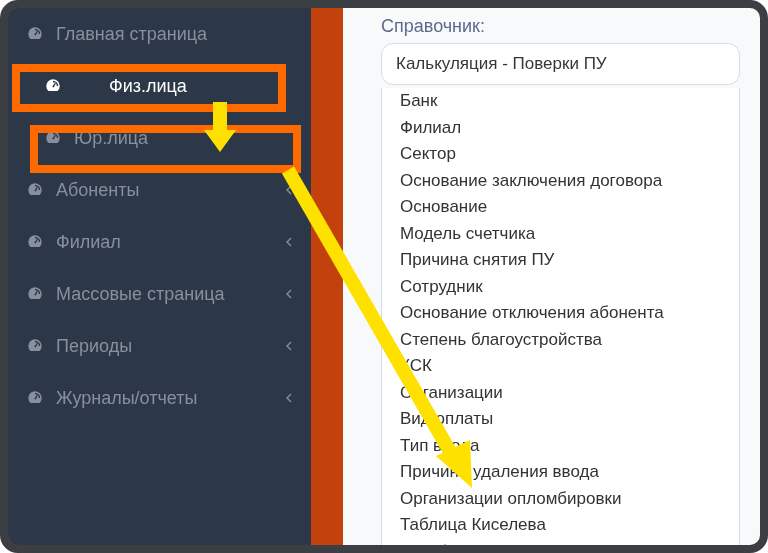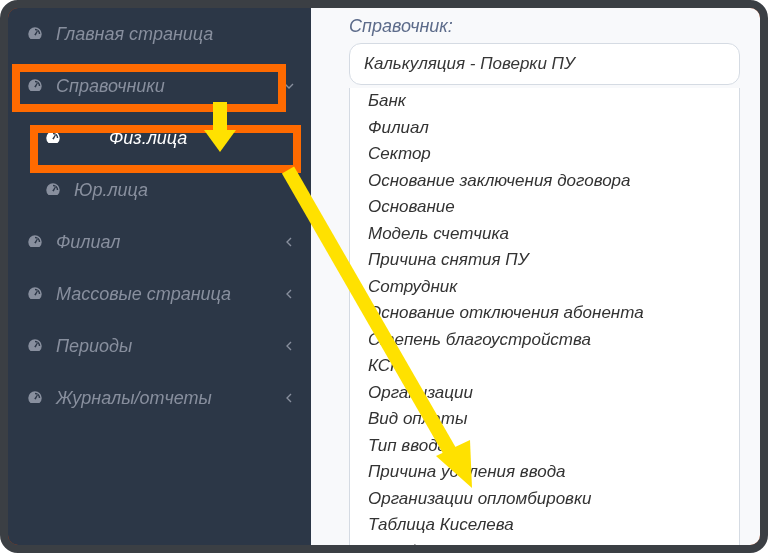--- a/index.html
+++ b/index.html
@@ -5,21 +5,20 @@
   * { box-sizing: border-box; margin: 0; padding: 0; }
   html, body { width: 768px; height: 553px; overflow: hidden; font-family: -apple-system, BlinkMacSystemFont, "Segoe UI", Arial, sans-serif; }
   .frame {
     width: 768px; height: 553px;
     border: 8px solid #3b3f44;
     border-radius: 18px;
     background: #c2410c;
     position: relative;
     display: flex;
     overflow: hidden;
-    font-style: italic;
   }
   .sidebar {
     width: 303px;
     background: #2c3747;
     height: 100%;
     padding-top: 0;
     position: relative;
   }
   .nav-item {
     display: flex;
@@ -41,20 +40,21 @@
   .nav-chevron {
     margin-left: auto;
     width: 16px; height: 16px;
     flex-shrink: 0;
   }
   .content {
     flex: 1;
     background: #f8f9fb;
     padding: 8px 20px 0 38px;
     position: relative;
+    margin-left: 32px;
   }
   .field-label {
     font-size: 18px;
     color: #5c6b8a;
     margin-bottom: 6px;
   }
   .dropdown {
     border: 1px solid #d5dbe3;
     background: #fff;
     border-radius: 12px;
@@ -119,52 +119,52 @@
 
     <div class="nav-item">
       <span class="nav-icon">
         <svg viewBox="0 0 24 24" fill="#888f9e">
             <path d="M12 3a9 9 0 0 0-9 9 9 9 0 0 0 3 6.7h12A9 9 0 0 0 21 12a9 9 0 0 0-9-9zm0 2a7 7 0 0 1 7 7h-2a5 5 0 0 0-5-5V5zm-1 8l4-6 1 1-3 6-2-1z"></path>
           </svg>
       </span>
       <span>Главная страница</span>
     </div>
 
-    <div class="nav-item">
-      <span class="nav-icon">
-        <svg viewBox="0 0 24 24" fill="#888f9e">
-            <path d="M12 3a9 9 0 0 0-9 9 9 9 0 0 0 3 6.7h12A9 9 0 0 0 21 12a9 9 0 0 0-9-9zm0 2a7 7 0 0 1 7 7h-2a5 5 0 0 0-5-5V5zm-1 8l4-6 1 1-3 6-2-1z"></path>
-          </svg>
-      </span>
-      <span>Справочники</span>
-      <span class="nav-chevron">
-        <svg viewBox="0 0 24 24" stroke="#888f9e" stroke-width="2" fill="none">
-            <path d="M6 9l6 6 6-6"></path>
-          </svg>
-      </span>
-    </div>
 
     <div class="nav-item sub active">
       <span class="nav-icon">
         <svg viewBox="0 0 24 24" fill="#ffffff">
             <path d="M12 3a9 9 0 0 0-9 9 9 9 0 0 0 3 6.7h12A9 9 0 0 0 21 12a9 9 0 0 0-9-9zm0 2a7 7 0 0 1 7 7h-2a5 5 0 0 0-5-5V5zm-1 8l4-6 1 1-3 6-2-1z"></path>
           </svg>
       </span>
       <span>Физ.лица</span>
     </div>
 
     <div class="nav-item sub">
       <span class="nav-icon">
         <svg viewBox="0 0 24 24" fill="#888f9e">
             <path d="M12 3a9 9 0 0 0-9 9 9 9 0 0 0 3 6.7h12A9 9 0 0 0 21 12a9 9 0 0 0-9-9zm0 2a7 7 0 0 1 7 7h-2a5 5 0 0 0-5-5V5zm-1 8l4-6 1 1-3 6-2-1z"></path>
           </svg>
       </span>
       <span>Юр.лица</span>
     </div>
 
+    <div class="nav-item">
+      <span class="nav-icon">
+        <svg viewBox="0 0 24 24" fill="#888f9e">
+            <path d="M12 3a9 9 0 0 0-9 9 9 9 0 0 0 3 6.7h12A9 9 0 0 0 21 12a9 9 0 0 0-9-9zm0 2a7 7 0 0 1 7 7h-2a5 5 0 0 0-5-5V5zm-1 8l4-6 1 1-3 6-2-1z"></path>
+          </svg>
+      </span>
+      <span>Абоненты</span>
+      <span class="nav-chevron">
+        <svg viewBox="0 0 24 24" stroke="#888f9e" stroke-width="2" fill="none">
+            <path d="M15 6l-6 6 6 6"></path>
+          </svg>
+      </span>
+    </div>
 
     <div class="nav-item">
       <span class="nav-icon">
         <svg viewBox="0 0 24 24" fill="#888f9e">
             <path d="M12 3a9 9 0 0 0-9 9 9 9 0 0 0 3 6.7h12A9 9 0 0 0 21 12a9 9 0 0 0-9-9zm0 2a7 7 0 0 1 7 7h-2a5 5 0 0 0-5-5V5zm-1 8l4-6 1 1-3 6-2-1z"></path>
           </svg>
       </span>
       <span>Филиал</span>
       <span class="nav-chevron">
         <svg viewBox="0 0 24 24" stroke="#888f9e" stroke-width="2" fill="none">

